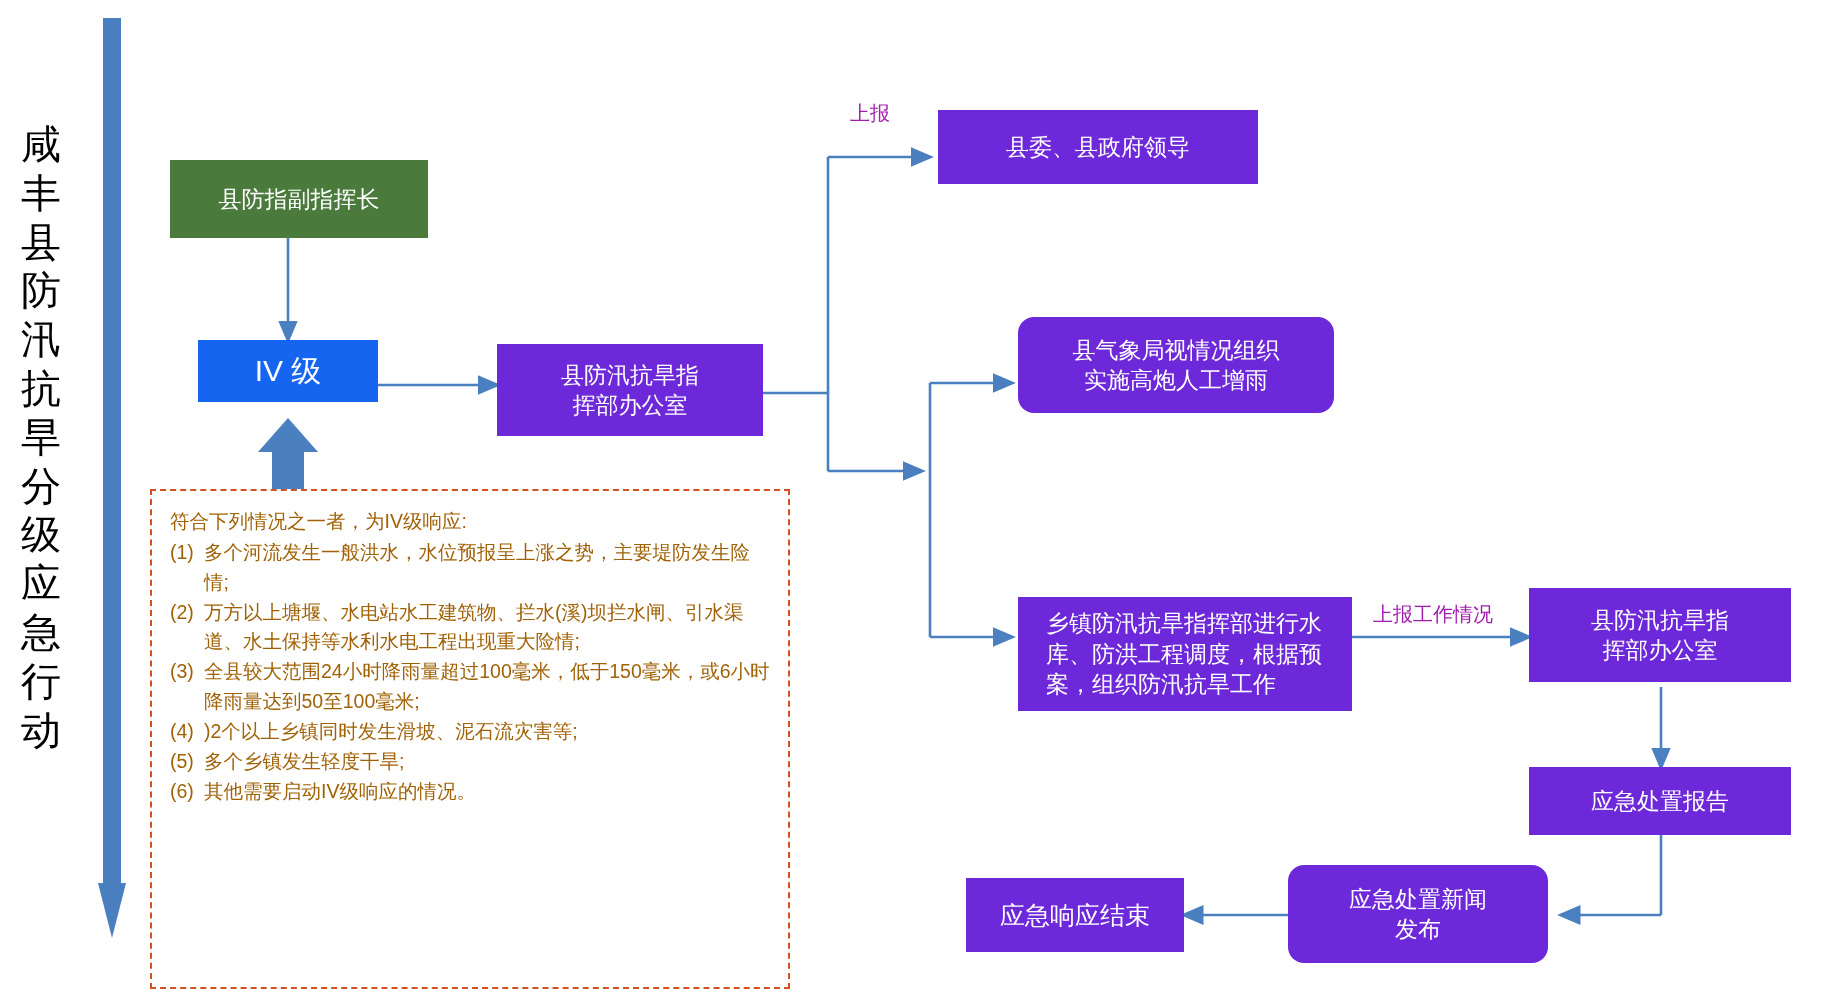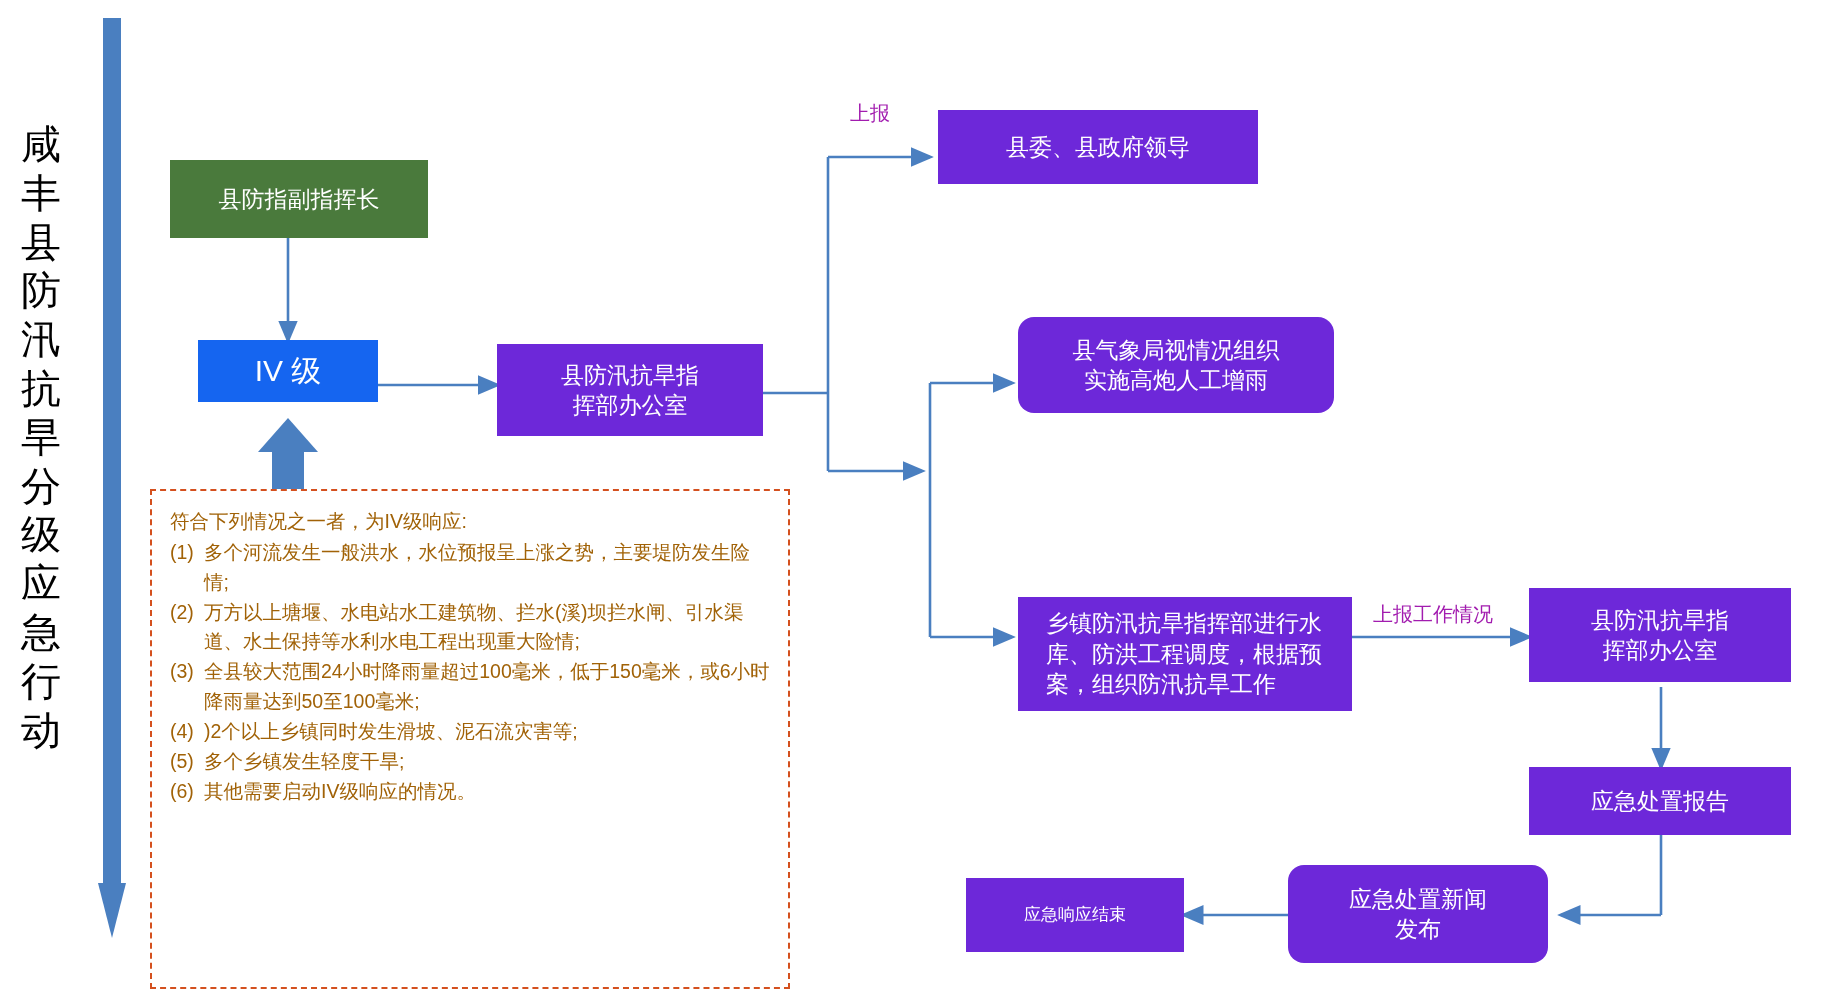--- a/index.html
+++ b/index.html
@@ -165,21 +165,21 @@
 案，组织防汛抗旱工作</div>
 
   <div class="node blue" style="left:1529px; top:588px; width:262px; height:94px; font-size:23px;">县防汛抗旱指
 挥部办公室</div>
 
   <div class="node blue" style="left:1529px; top:767px; width:262px; height:68px; font-size:23px;">应急处置报告</div>
 
   <div class="node blue" style="left:1288px; top:865px; width:260px; height:98px; font-size:23px;border-radius:16px;">应急处置新闻
 发布</div>
 
-  <div class="node blue" style="left:966px; top:878px; width:218px; height:74px; font-size:17px;">应急响应结束</div>
+  <div class="node blue" style="left:966px; top:878px; width:218px; height:74px; font-size:25px;">应急响应结束</div>
 
   <div class="edge-label" style="left:850px; top:100px;">上报</div>
   <div class="edge-label" style="left:1373px; top:601px;">上报工作情况</div>
 
   <div class="criteria-box">
     <div class="criteria-inner">
       <div class="criteria-head">符合下列情况之一者，为IV级响应:</div>
       <div class="criteria-list">
           <div class="criteria-item">
             <span class="criteria-num">(1)</span>

